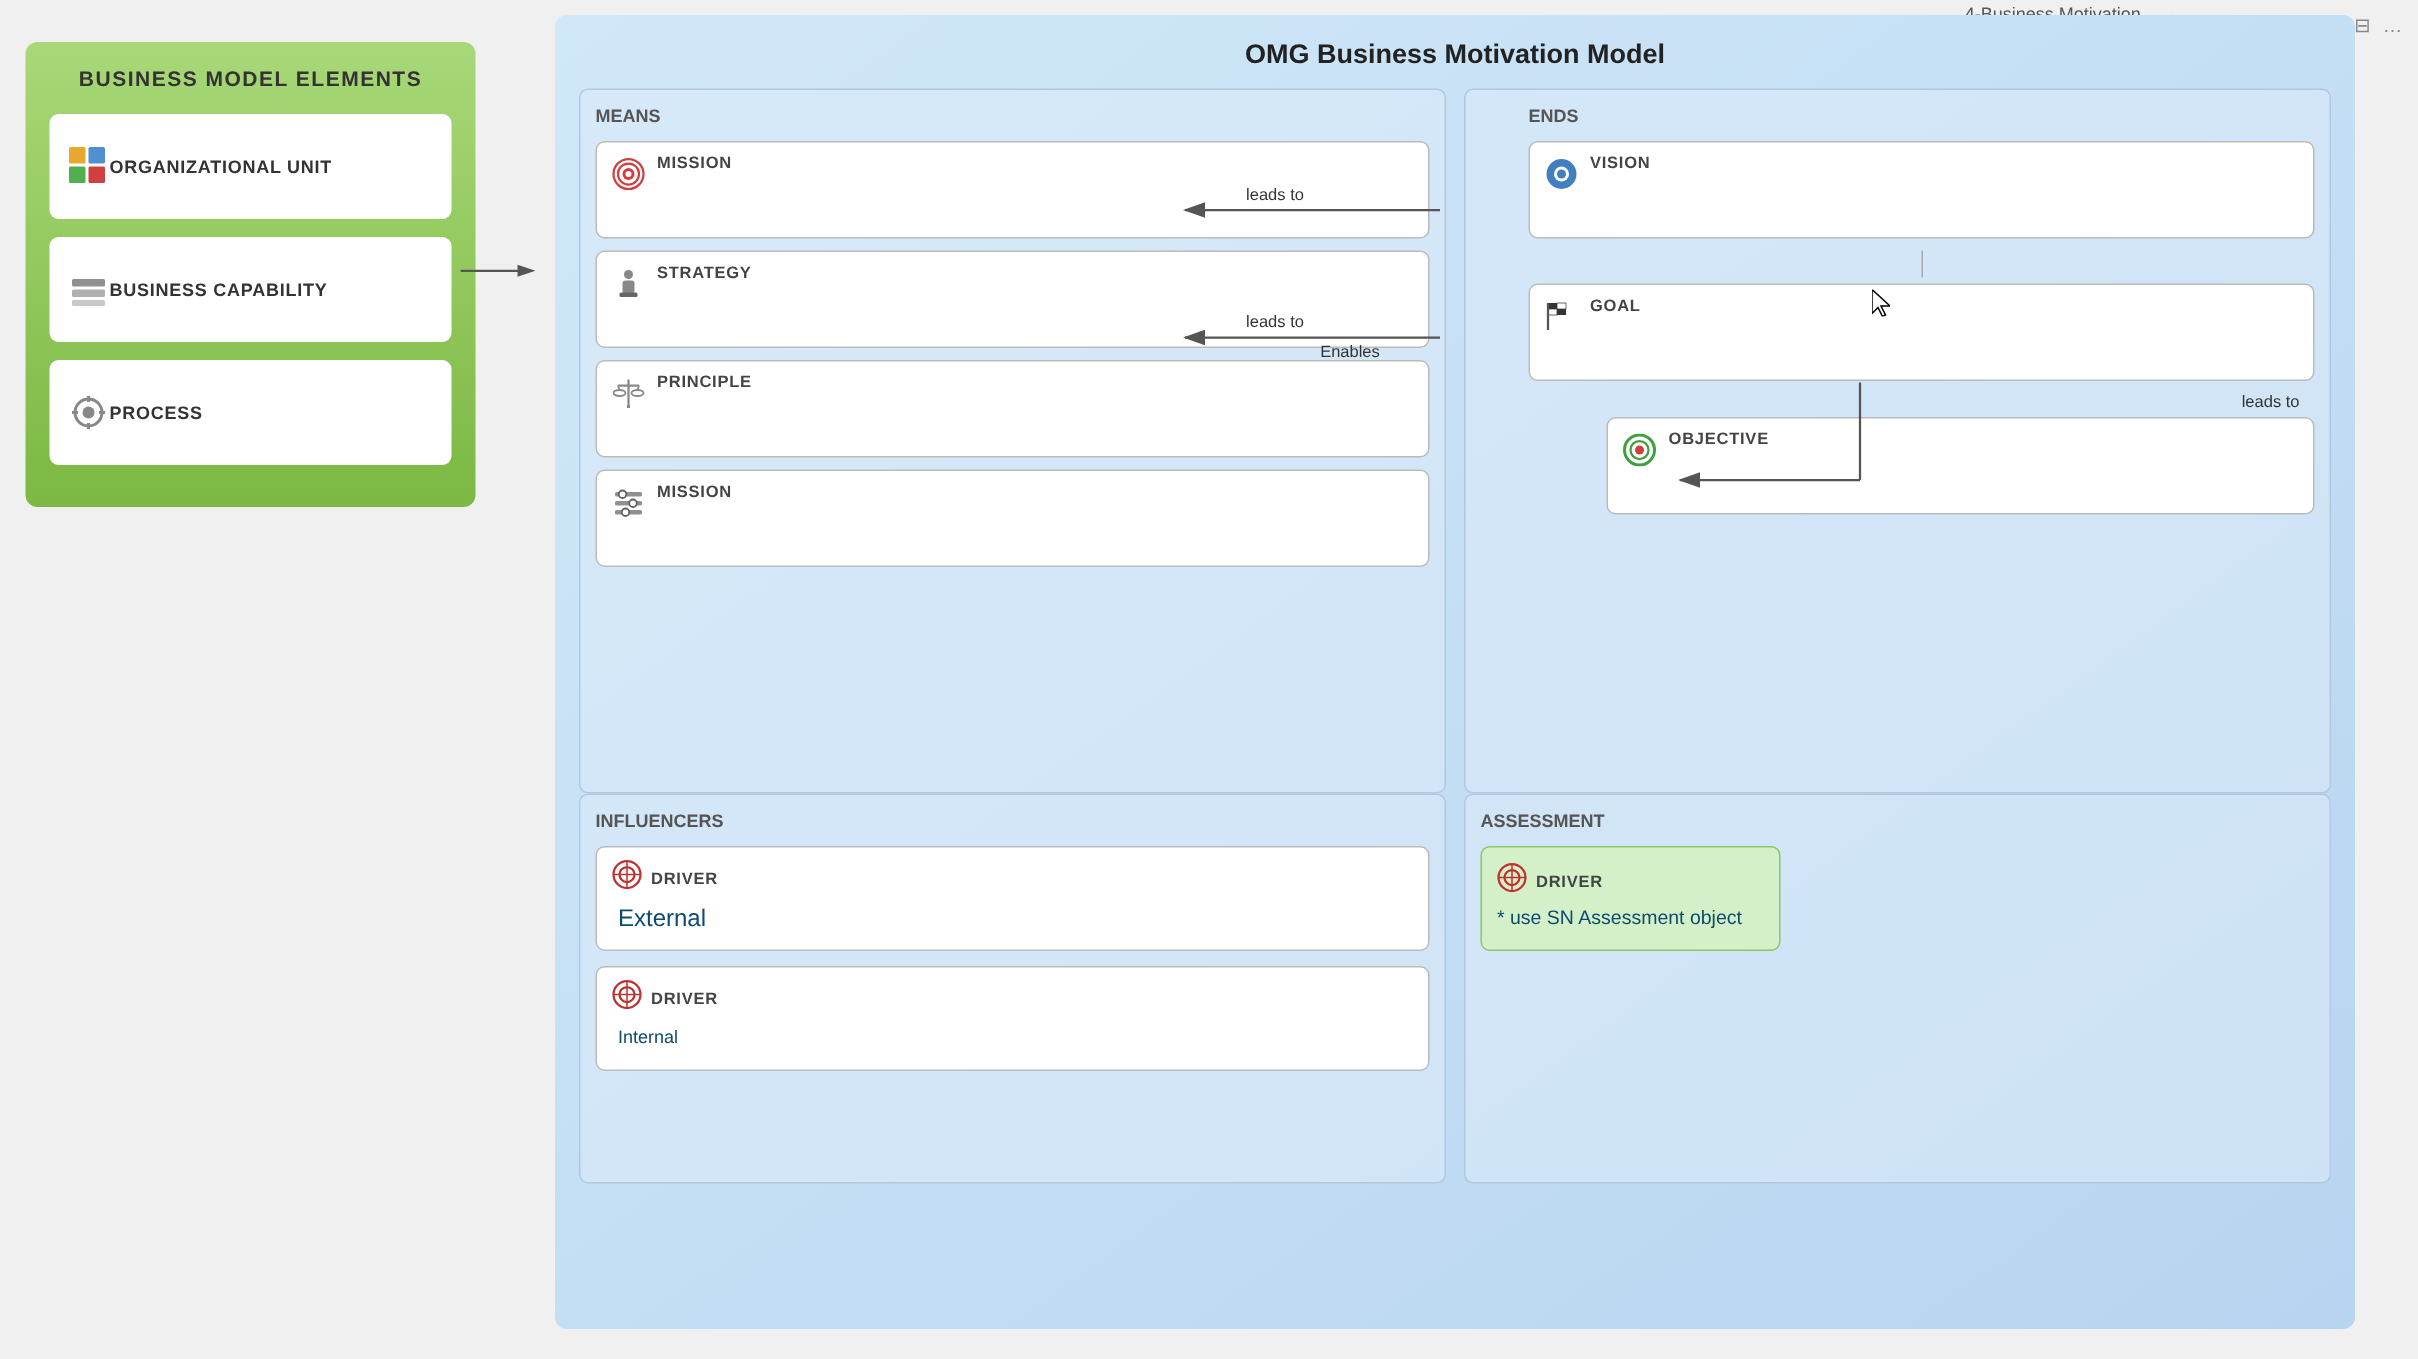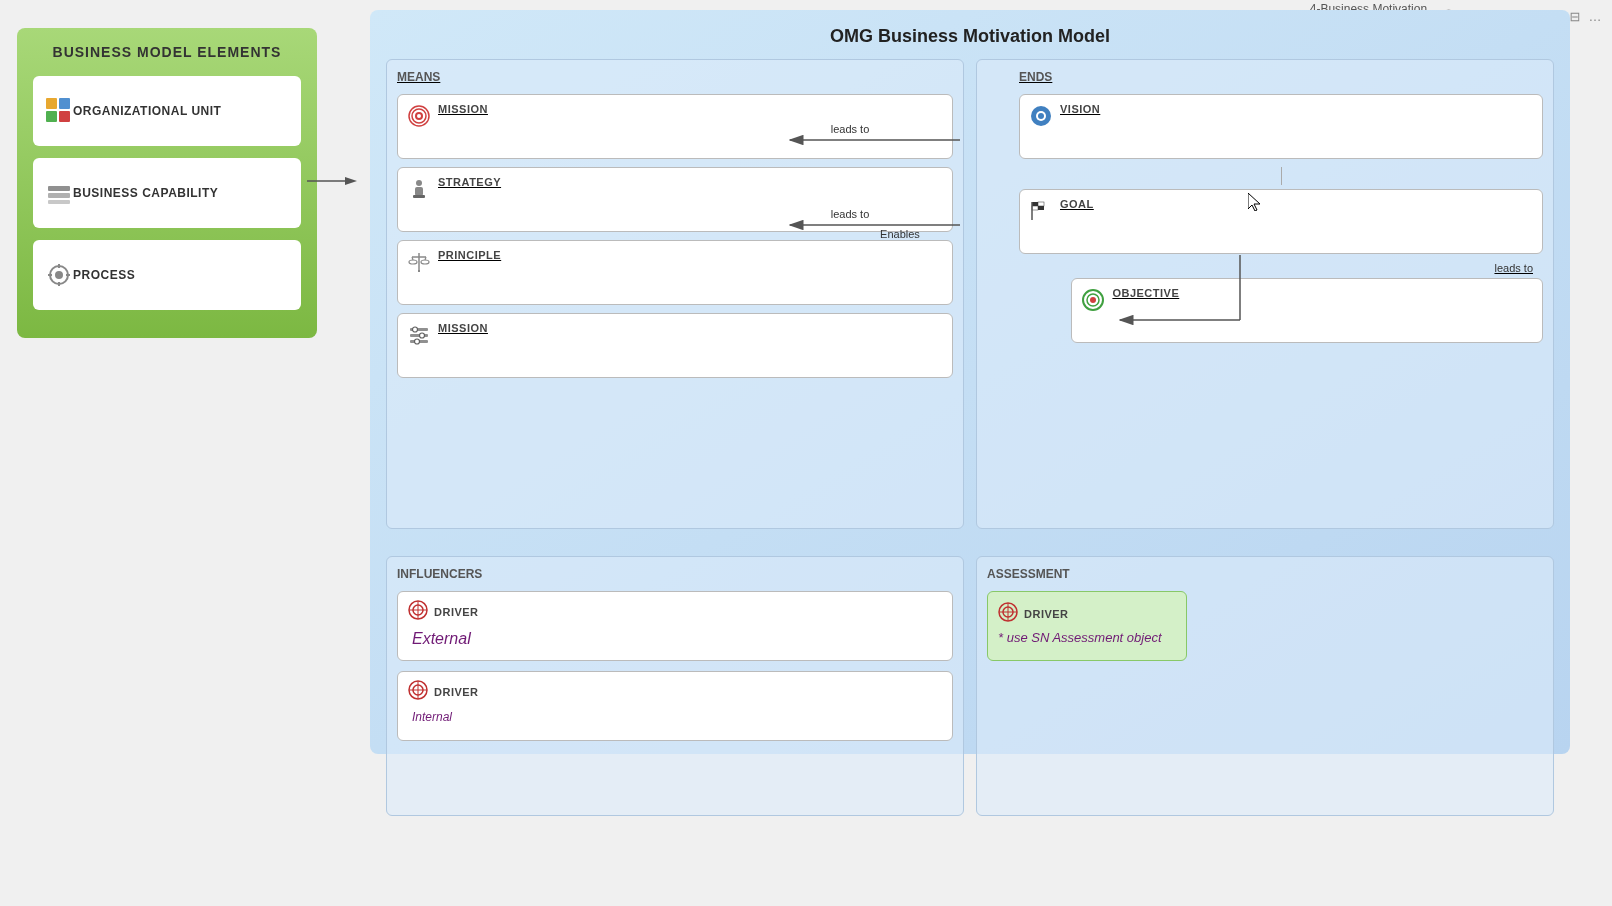--- a/index.html
+++ b/index.html
@@ -73,40 +73,39 @@
       font-weight: bold;
       color: #333;
       letter-spacing: 0.5px;
     }
 
     
     .main-area {
       position: absolute;
       left: 370px; top: 10px;
       width: 1200px;
-      height: 744px;
+      height: 876px;
       background: linear-gradient(to bottom right, #d0e8f8, #b8d4f0);
       border-radius: 8px;
       padding: 16px;
     }
     .diagram-title {
       text-align: center;
       font-size: 18px;
       font-weight: bold;
       color: #222;
       margin-bottom: 12px;
     }
 
     
     .diagram-grid-top {
       display: grid;
       grid-template-columns: 1fr 1fr;
       gap: 12px;
-      margin-bottom: 27px;
-      text-decoration: underline;
+      margin-bottom: 0;
     }
     .diagram-grid-bottom {
       display: grid;
       grid-template-columns: 1fr 1fr;
       gap: 12px;
     }
 
     .panel {
       background: rgba(220, 235, 250, 0.6);
       border: 1.5px solid #b0c8e0;
@@ -142,23 +141,22 @@
       flex: 1;
     }
     .elem-title {
       font-size: 11px;
       font-weight: bold;
       color: #444;
       letter-spacing: 0.5px;
     }
     .elem-text {
       font-size: 12px;
-      color: #701a75;
+      color: #0c4a6e;
       margin-top: 4px;
-      font-style: italic;
     }
 
     
     .means-panel {
       height: 470px;
     }
     .ends-panel {
       height: 470px;
       position: relative;
     }

